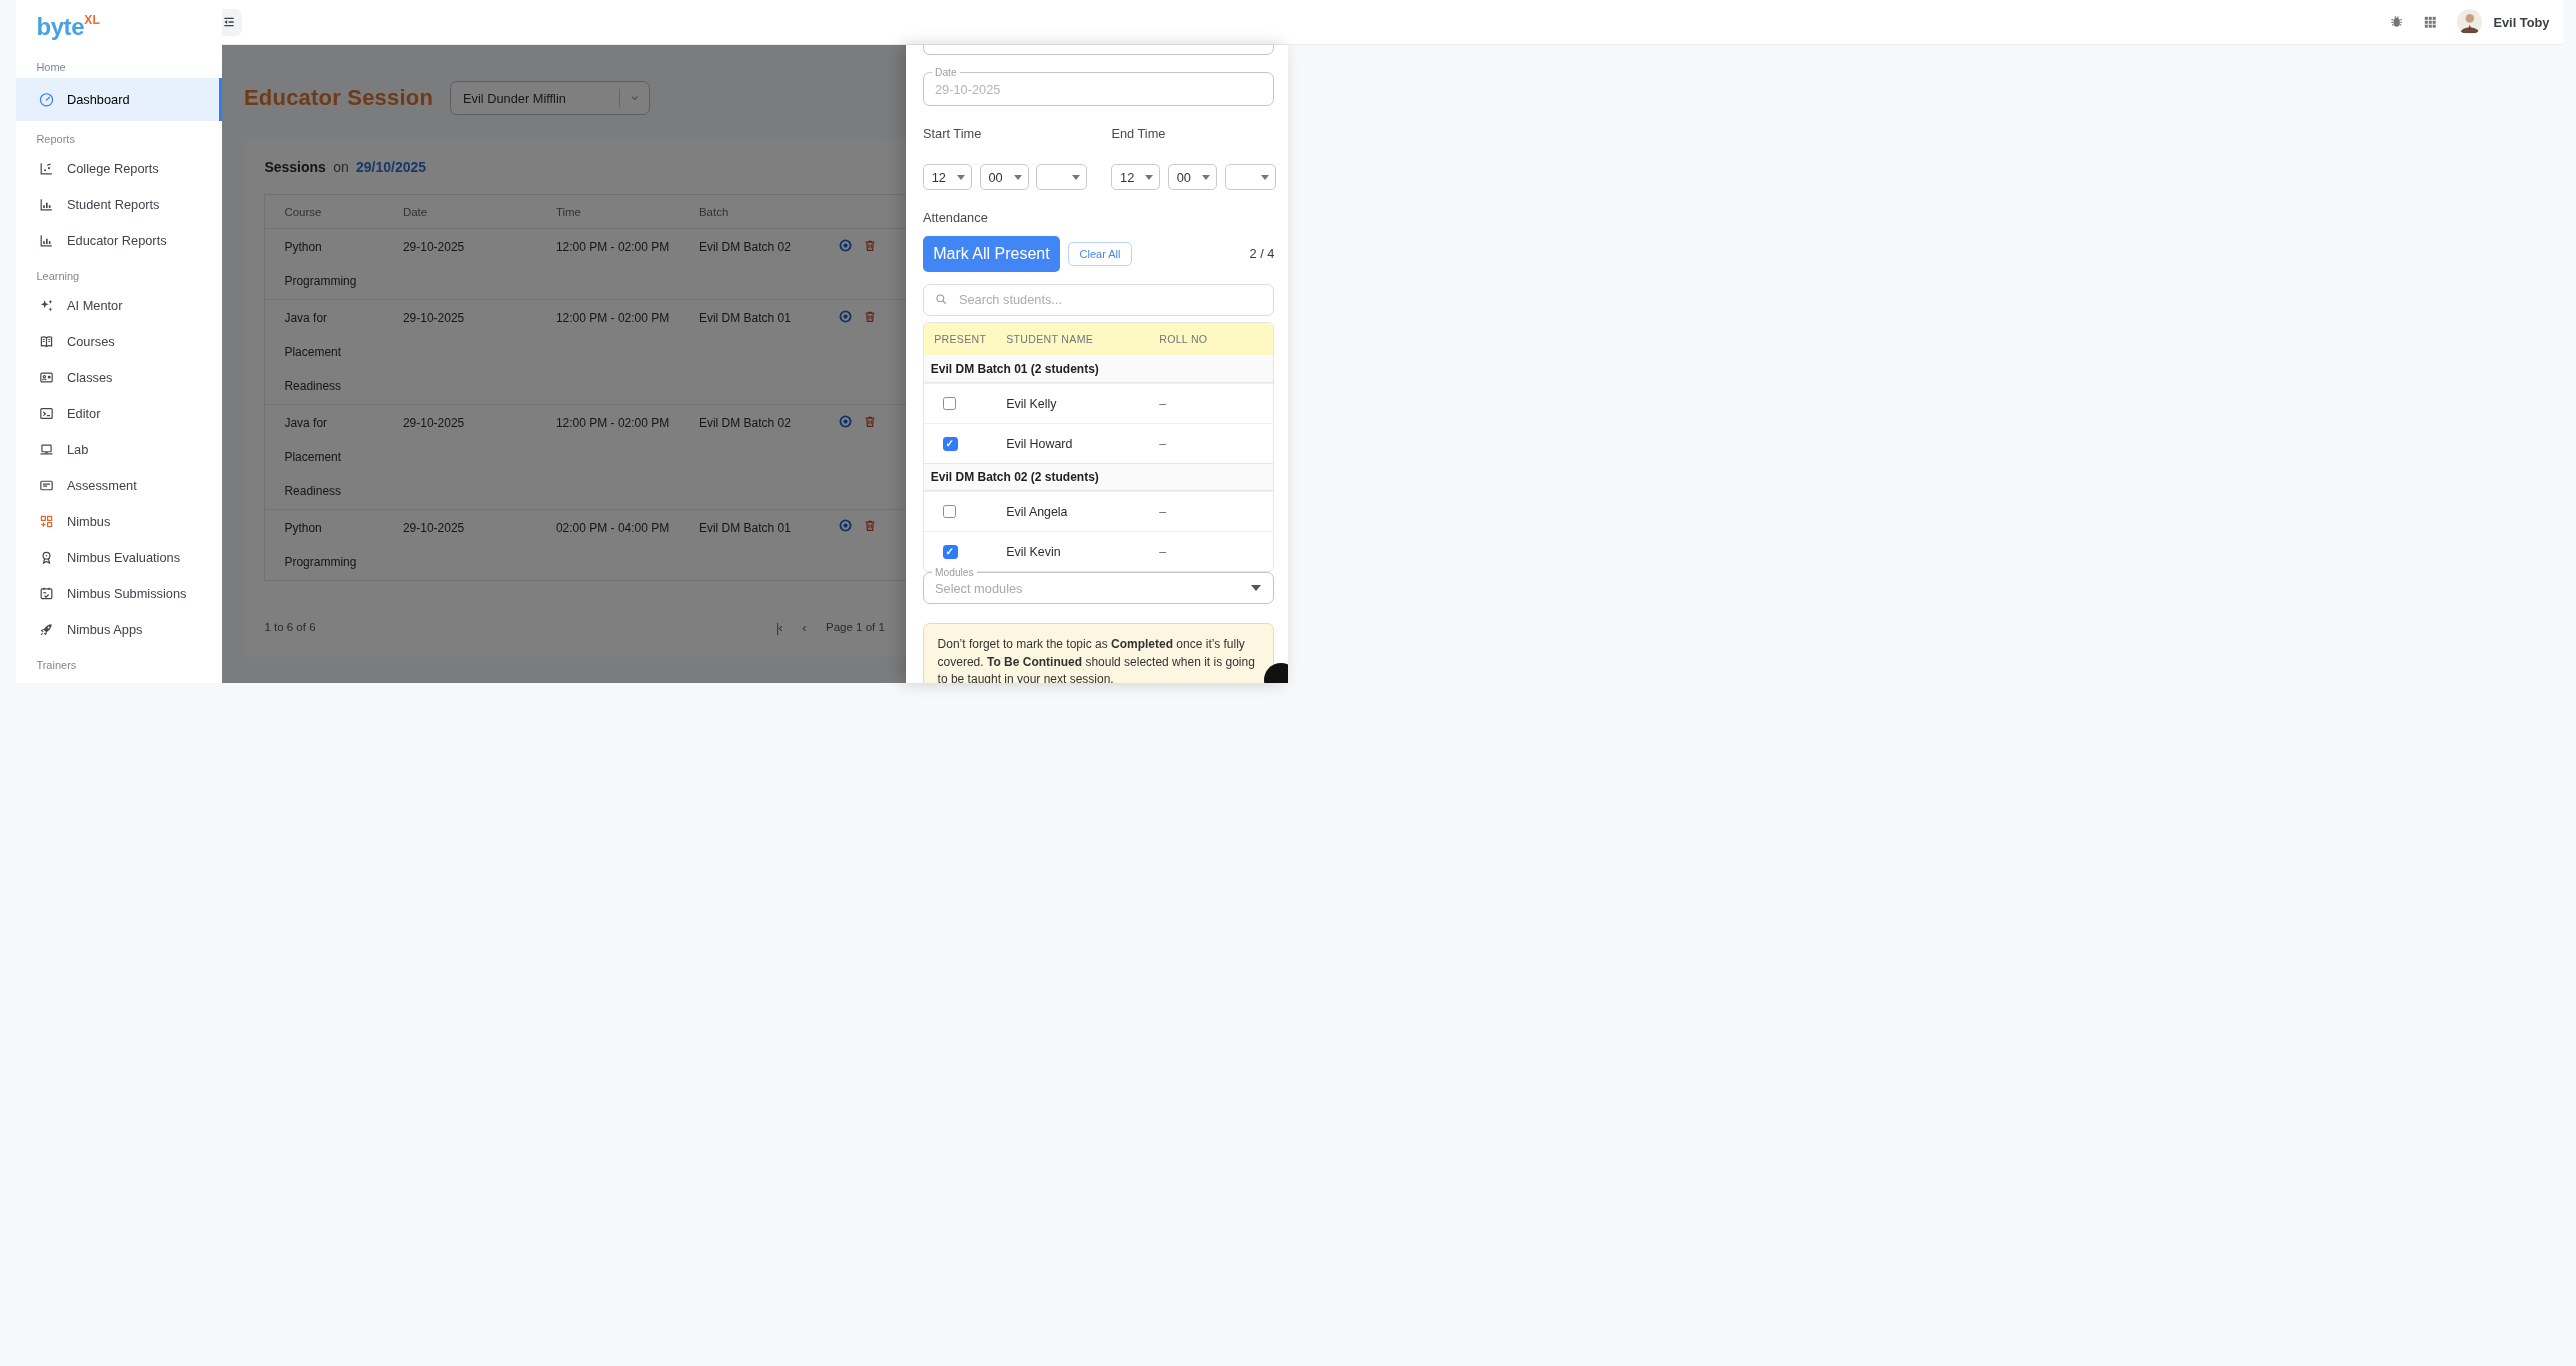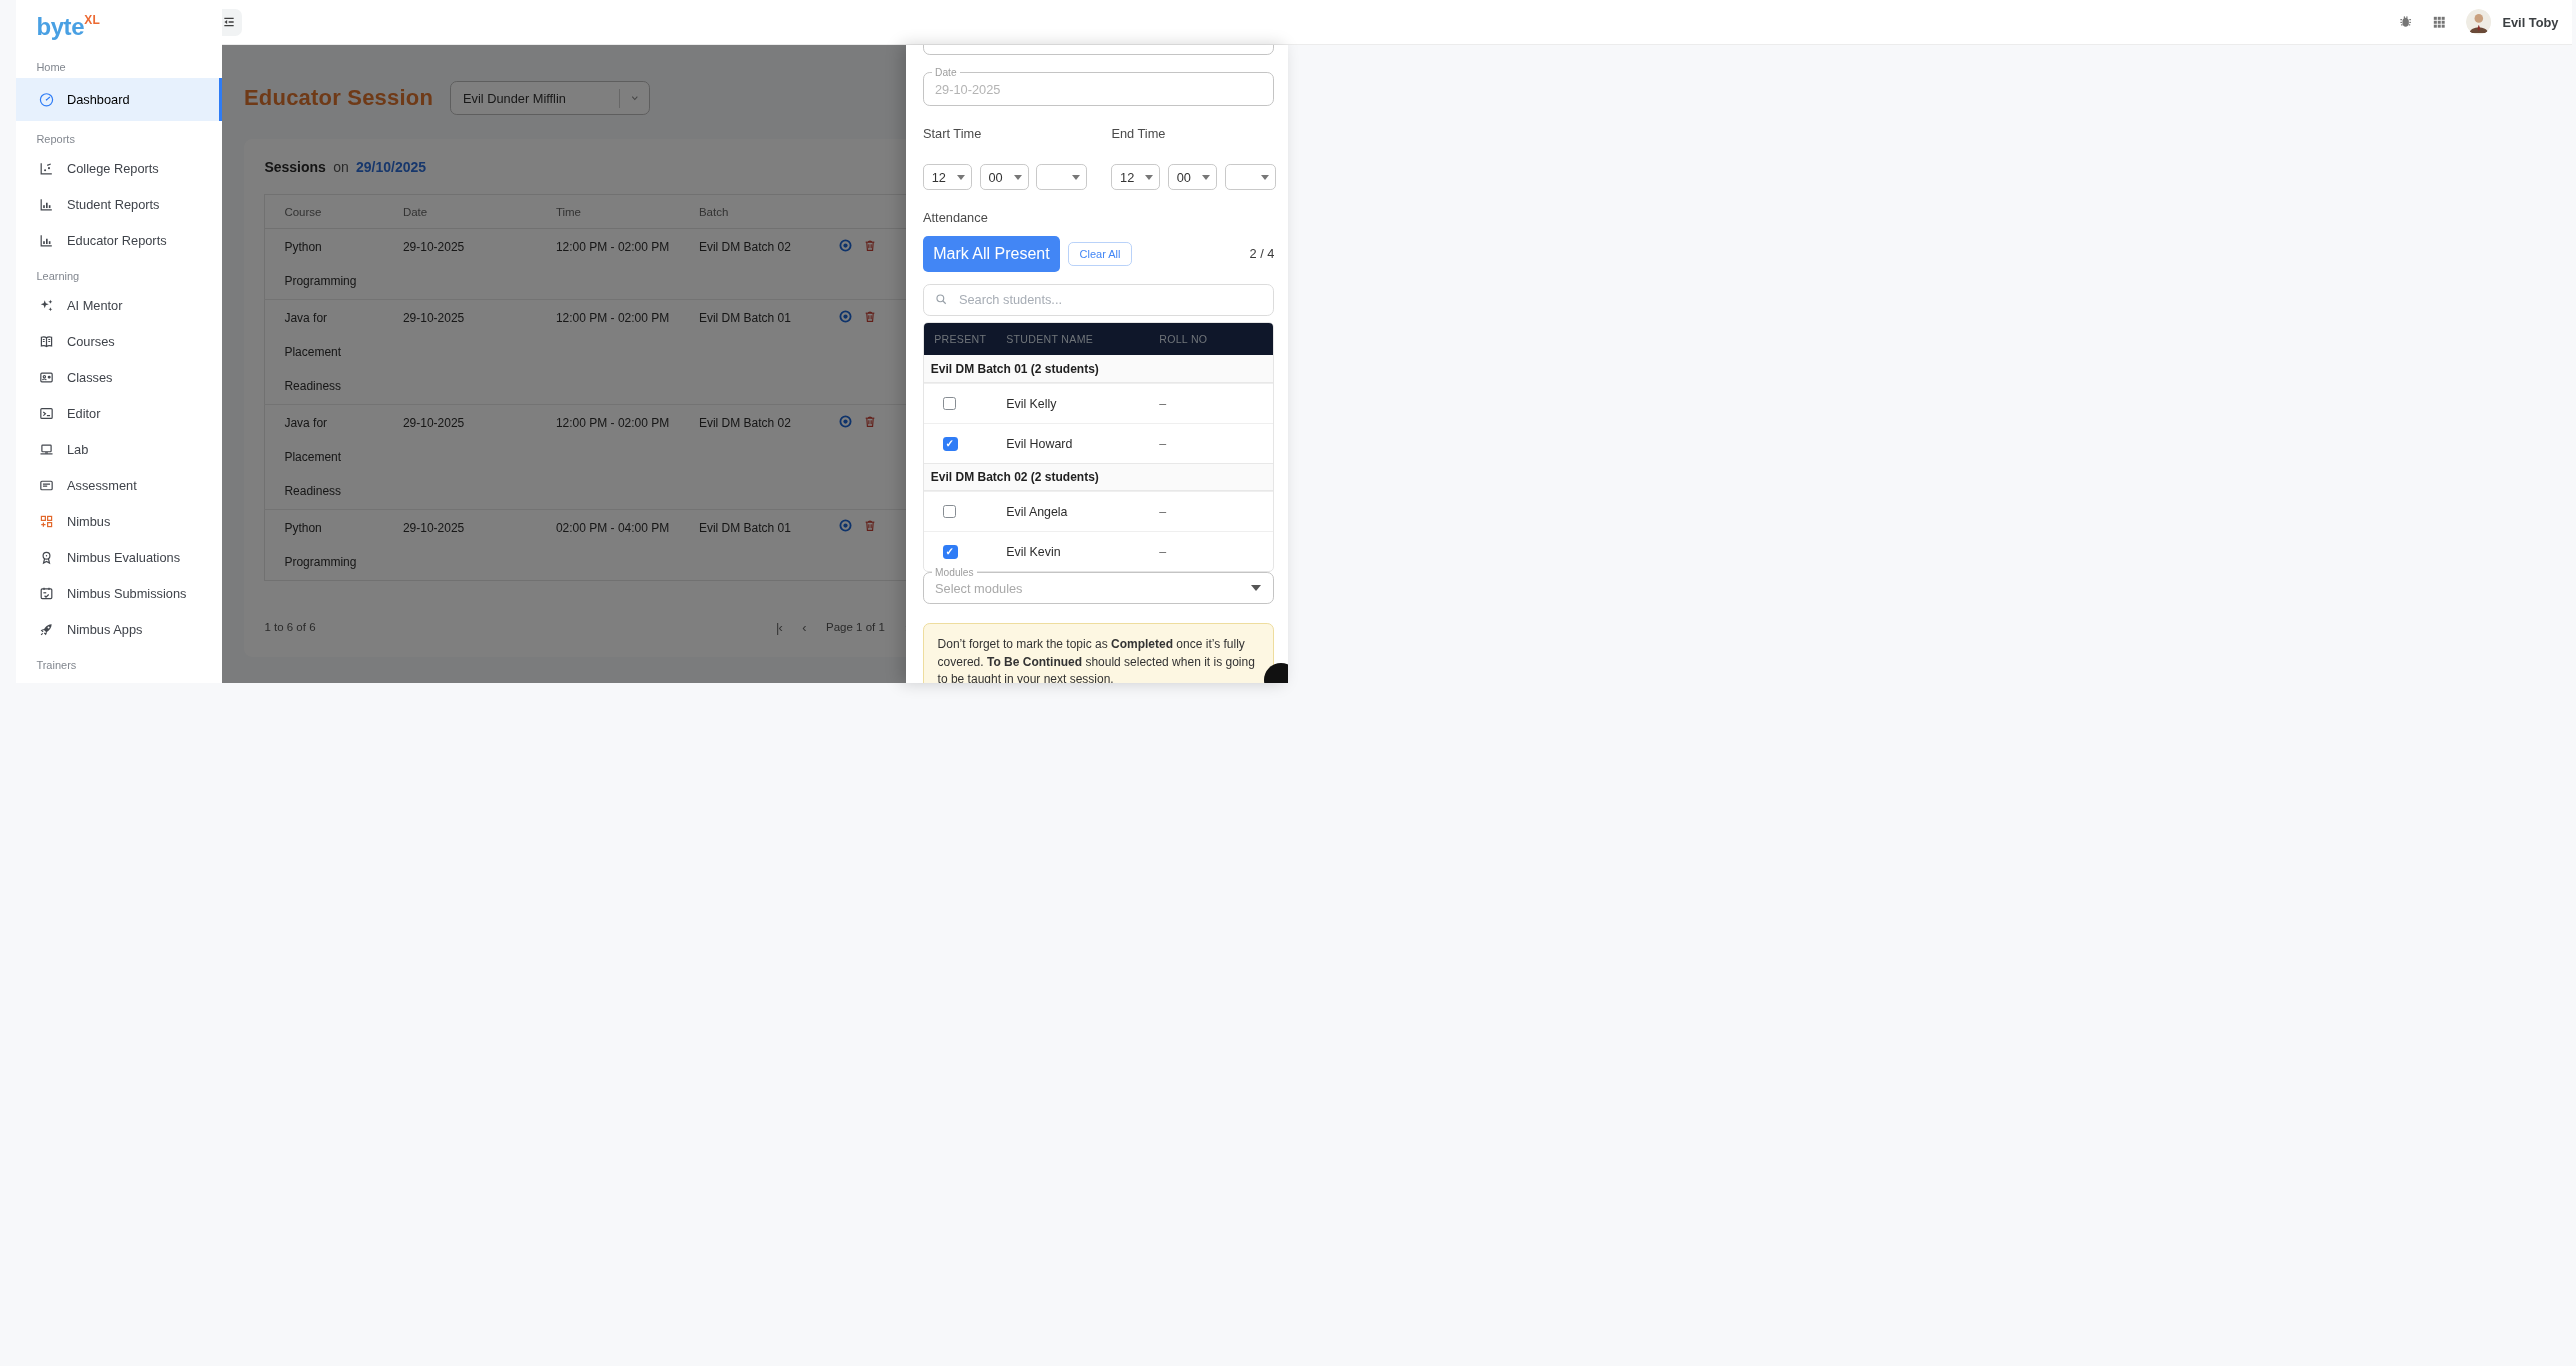--- a/index.html
+++ b/index.html
@@ -14,21 +14,21 @@
   .logo .xl { font-size:12px; font-weight:bold; color:#ec6a33; margin-top:0.9px; letter-spacing:0.4px;}
   .sec-label { font-size:11px; color:#82878f; margin:12px 0 5.1px 20.4px; }
   .side-item { height:36px; display:flex; align-items:center; padding-left:22px; gap:12px; color:#3f434a; font-size:12.8px; cursor:pointer; position:relative;}
   .side-item .ic { width:17px; height:17px; color:#43474e; flex:0 0 17px;}
   .side-item.active { height:43px; background:#e7f1fd; color:#000000; }
   .side-item.active .ic { color:#2e7cf6; }
   .side-item.active::after { content:""; position:absolute; right:0; top:0; bottom:0; width:2.6px; background:#2e7cf6; }
   .side-item .ic.orange { color:#e2672a; }
 
   
-  .topbar { position:absolute; left:206px; right:4px; top:0; height:45px; background:#fff; z-index:30; border-bottom:0.9px solid #ececec; display:flex; align-items:center;}
+  .topbar { position:absolute; left:206px; right:13px; top:0; height:45px; background:#fff; z-index:30; border-bottom:0.9px solid #ececec; display:flex; align-items:center;}
   .menu-btn { margin-left:9.4px; width:27px; height:27px; background:#f1f3f4; border-radius:6.8px; display:flex; align-items:center; justify-content:center; cursor:pointer; border:none;}
   .top-right { margin-left:auto; display:flex; align-items:center; padding-right:13.6px; }
   .tb-ic { color:#757575; cursor:pointer; }
   .avatar { width:25.6px; height:25.6px; border-radius:50%; overflow:hidden; margin-left:19px; cursor:pointer; }
   .user-name { font-size:12.8px; font-weight:bold; color:#3c4043; margin-left:11px; }
 
   
   .main { position:absolute; left:206px; top:45px; width:1082px; height:638px; background:#f7f8fa; overflow:hidden; }
   .title-row { display:flex; align-items:center; margin:36px 0 0 38px; height:34px; }
   .page-title { font-size:22px; font-weight:bold; color:#de742f; letter-spacing:0.2px; }
@@ -74,21 +74,21 @@
   .sel.blank { width:51px; }
   .att-label { margin-top:20.4px; font-size:12.8px; color:#4a4a4a; }
   .att-actions { margin-top:10.2px; display:flex; align-items:center; gap:8.5px; }
   .btn-mark { height:36px; padding:0 10.2px; background:#4286f5; color:#fff; font-size:16px; border:none; border-radius:5.1px; cursor:pointer; font-family:inherit;}
   .btn-clear { height:24px; padding:0 10.2px; background:#fff; color:#4286f5; font-size:11px; border:0.9px solid #b9d2f9; border-radius:5.1px; cursor:pointer; font-family:inherit;}
   .att-counter { margin-left:auto; font-size:12.8px; color:#3a3a3a; }
   .search-box { margin-top:12px; height:32px; border:0.9px solid #dcdcdc; border-radius:6.8px; display:flex; align-items:center; padding-left:10.2px; }
   .search-box .ph { margin-left:10.2px; font-size:12.8px; color:#a7adb5; }
   .stable { margin-top:6.8px; border:0.9px solid #e5e5e5; border-radius:5.1px; overflow:hidden; }
   .srow { display:grid; grid-template-columns:72px 153px 1fr; align-items:center; }
-  .shead { height:32px; background:#0f172a; font-size:10.6px; color:#70757a; letter-spacing:0.3px; }
+  .shead { height:32px; background:#fef9c3; font-size:10.6px; color:#70757a; letter-spacing:0.3px; }
   .shead > div { padding-left:10.2px; }
   .group-row { height:28px; display:flex; align-items:center; background:#fafafa; border-top:0.9px solid #e8e8e8; border-bottom:0.9px solid #e8e8e8; font-size:12px; font-weight:bold; color:#1f1f1f; padding-left:6.8px; }
   .stud-row { height:40px; border-top:0.9px solid #efefef; font-size:12.4px; color:#2c2c2c; }
   .stud-row:first-child, .group-row:first-child { border-top:none; }
   .stud-row .roll { color:#666; padding-left:10.2px;}
   .stud-row .nm { padding-left:10.2px; }
   .cb { width:12.8px; height:12.8px; margin-left:19px; border:1.7px solid #878d93; border-radius:2.6px; background:#fff; cursor:pointer; position:relative;}
   .cb.checked { border:none; width:14.5px; height:14.5px; background:#2f7cf6; border-radius:3.4px; }
   .cb.checked::after { content:"✓"; position:absolute; color:#fff; font-size:10.2px; font-weight:bold; left:2.6px; top:0.9px; }
   .modules-field { height:32px; display:flex; align-items:center; padding:0 12px 0 11px; font-size:12.8px; color:#a9a9a9; cursor:pointer;}

